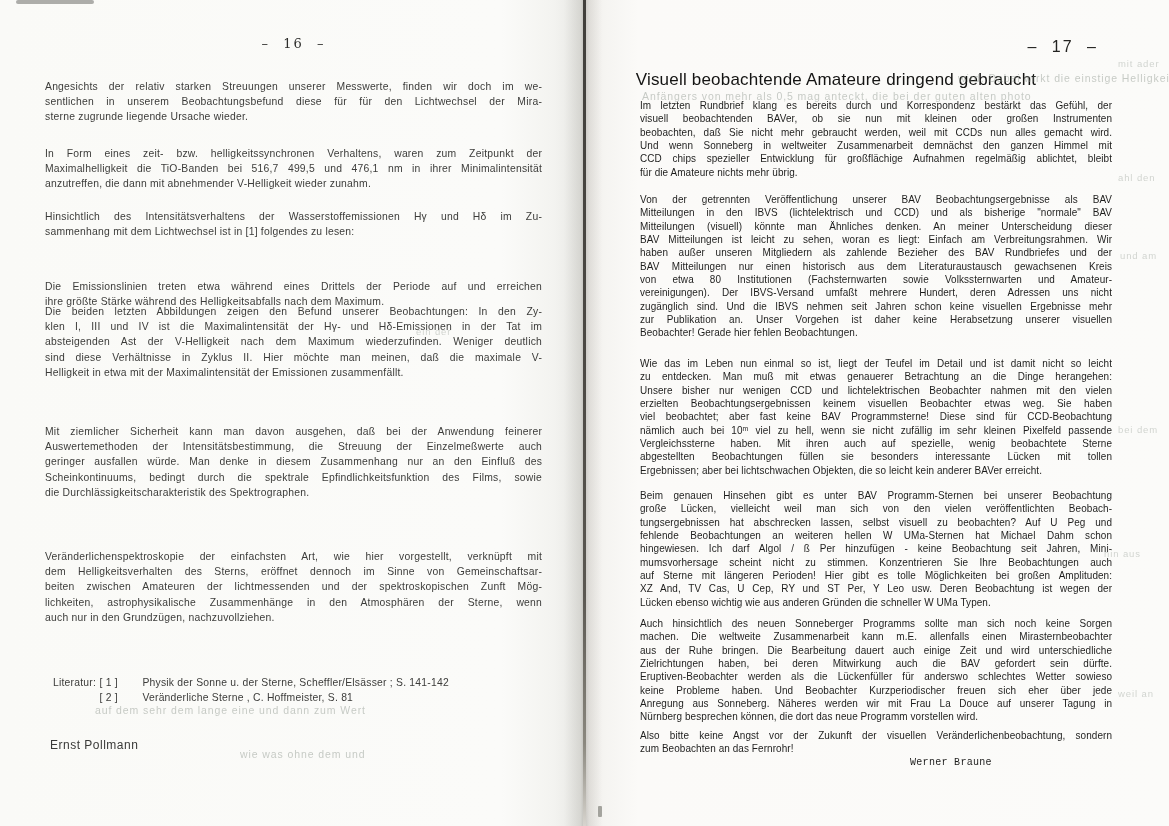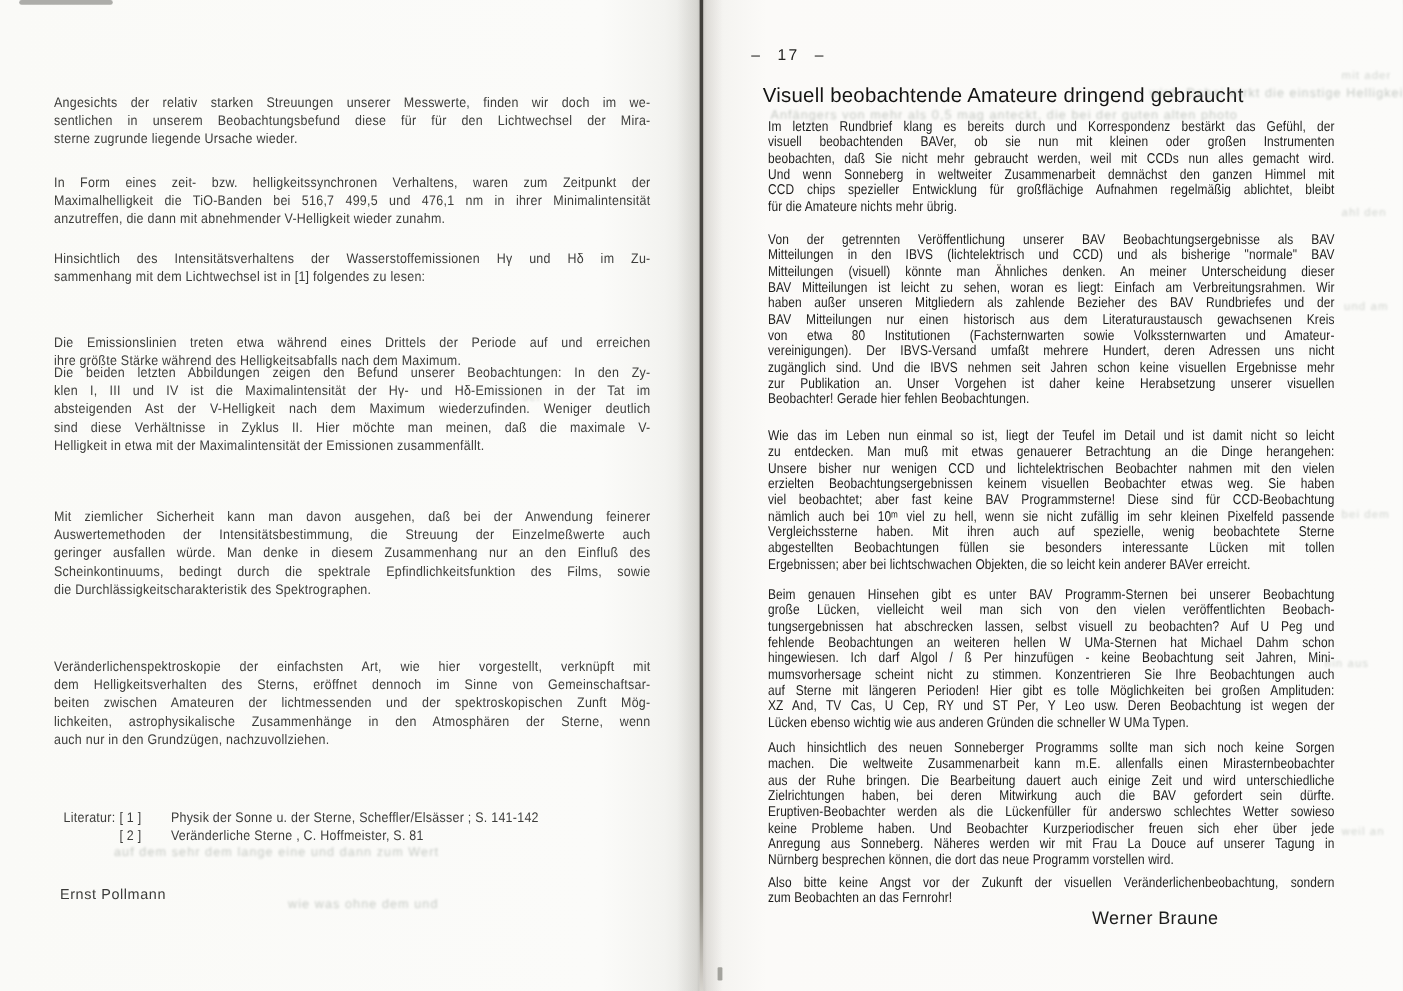--- a/index.html
+++ b/index.html
@@ -38,21 +38,21 @@
   .mark-seam-bottom{left:598px;top:806px;width:4px;height:11px;background:#8a8a83;opacity:.75;border-radius:1px;}
 
   .block{position:absolute;}
   .pagenum{
     font-family:"DejaVu Serif","Liberation Serif",serif;
     font-size:13px;color:#2e2e2c;letter-spacing:2px;word-spacing:7px;
     text-align:center;
   }
   .pagenum-right{
     font-family:"Liberation Sans",sans-serif;
-    font-size:13px;color:#232321;letter-spacing:2px;word-spacing:7px;text-align:left;
+    font-size:16px;color:#232321;letter-spacing:2px;word-spacing:7px;text-align:right;
   }
   .title{
     font-size:17px;font-weight:400;color:#141413;letter-spacing:.2px;
     text-align:center;width:100%;
   }
   .pbody{transform-origin:0 0;}
   .left-col .pbody{
     width:556px;transform:scaleX(0.894);
     font-size:11.6px;line-height:15.2px;color:#3c3c3a;
     letter-spacing:.25px;
@@ -64,35 +64,36 @@
   }
   .line{text-align:justify;text-align-last:justify;}
   .line.last{text-align-last:left;}
 
   .lit{
     transform-origin:0 0;transform:scaleX(0.894);width:556px;
     font-size:11.6px;line-height:15.4px;color:#3c3c3a;letter-spacing:.25px;
   }
   .lit-row{display:grid;grid-template-columns:52px 48px auto;}
   .signature{font-size:12px;color:#3a3a38;letter-spacing:.5px;}
-  .signature-right{font-size:15px;color:#1d1d1c;letter-spacing:.3px;}
+  .signature-right{font-size:10px;color:#1d1d1c;letter-spacing:.3px;font-family:Liberation Mono, monospace;}
 
   .ghost{
     position:absolute;color:#8d968d;opacity:.48;
     filter:blur(0.7px);
     font-size:10.5px;letter-spacing:.9px;white-space:nowrap;pointer-events:none;
   }
   .ghost.small{font-size:9.5px;opacity:.38;}
 </style>
 </head>
 <body>
 
 <div class="scan">
 
   <div class="page page-left left-col">
+    <div class="block pagenum" style="left:45px;top:36px;width:497px;">– 16 –</div>
 
     <div class="block" style="left:45px;top:78px;">
       <div class="pbody">
           <div class="line">Angesichts der relativ starken Streuungen unserer Messwerte, finden wir doch im we-</div>
           <div class="line">sentlichen in unserem Beobachtungsbefund diese für für den Lichtwechsel der Mira-</div>
           <div class="line last">sterne zugrunde liegende Ursache wieder.</div>
         </div>
     </div>
     <div class="block" style="left:45px;top:145px;">
       <div class="pbody">

